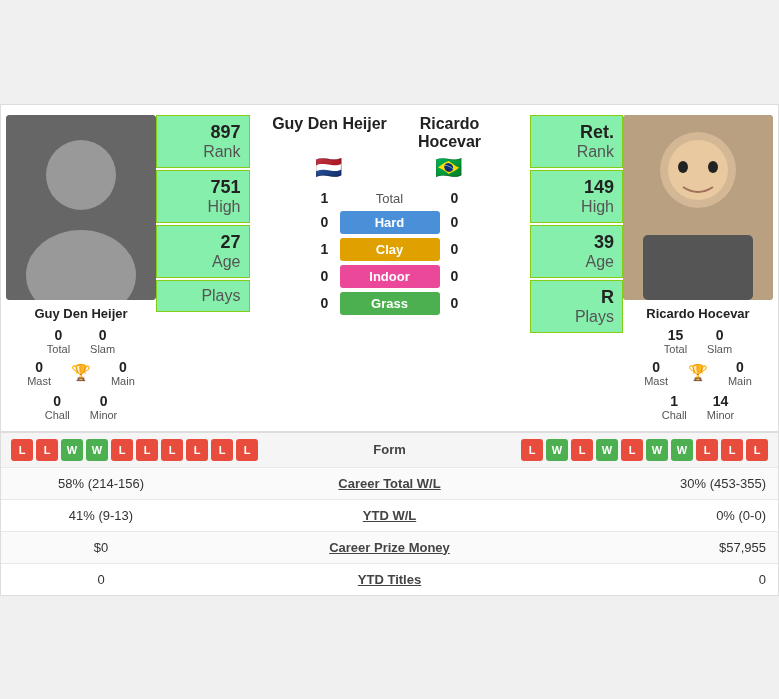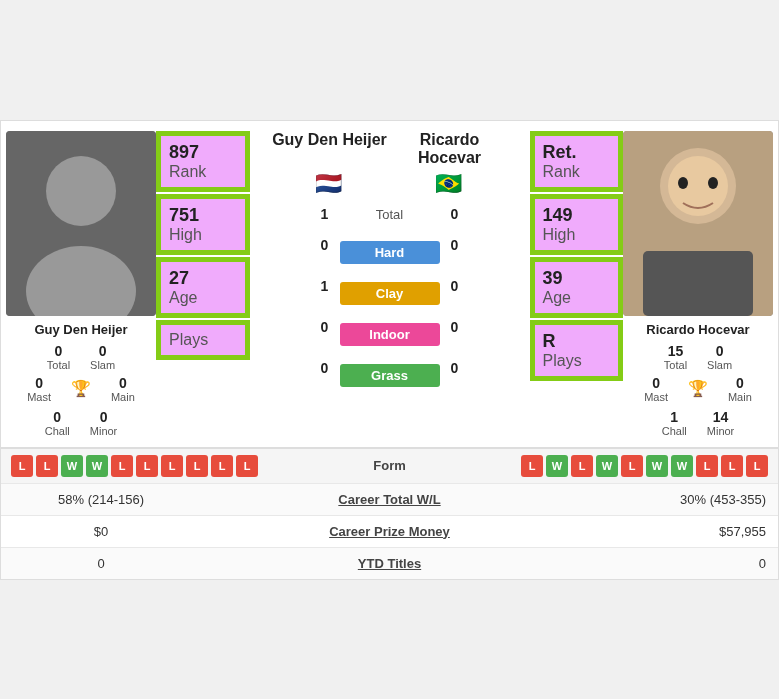--- a/index.html
+++ b/index.html
@@ -137,40 +137,39 @@
     }
     .court-btn {
       width: 100px;
       padding: 4px 0;
       text-align: center;
       color: #fff;
       font-size: 13px;
       font-weight: bold;
       border-radius: 3px;
       cursor: pointer;
-      margin-top: 14px;
     }
     .btn-hard { background: #4a90d9; }
     .btn-clay { background: #e0a000; }
     .btn-indoor { background: #ec4899; }
     .btn-grass { background: #4caf50; }
 
     
     .side-stats {
       display: flex;
       flex-direction: column;
       gap: 2px;
       width: 115px;
       background: #fff;
     }
     .side-stat-box {
-      background: #f0abfc;
-      border: 5px solid #84cc16;
+      background: #86efac;
+      border: 1px solid #84cc16;
       padding: 6px 8px;
-      text-align: left;
+      text-align: right;
     }
     .side-stat-value {
       font-size: 18px;
       font-weight: bold;
       color: #222;
     }
     .side-stat-label {
       font-size: 16px;
       color: #555;
     }
@@ -448,20 +447,25 @@
         <div class="form-badge badge-l">L</div>
       </div>
   </div>
 
   <table class="stats-table">
     <tbody id="stats-tbody">
         <tr>
       <td class="left-val">58% (214-156)</td>
       <td class="center-label">Career Total W/L</td>
       <td class="right-val">30% (453-355)</td>
+    </tr>
+        <tr>
+      <td class="left-val">41% (9-13)</td>
+      <td class="center-label">YTD W/L</td>
+      <td class="right-val">0% (0-0)</td>
     </tr>
         <tr>
       <td class="left-val">$0</td>
       <td class="center-label">Career Prize Money</td>
       <td class="right-val">$57,955</td>
     </tr>
         <tr>
       <td class="left-val">0</td>
       <td class="center-label">YTD Titles</td>
       <td class="right-val">0</td>

